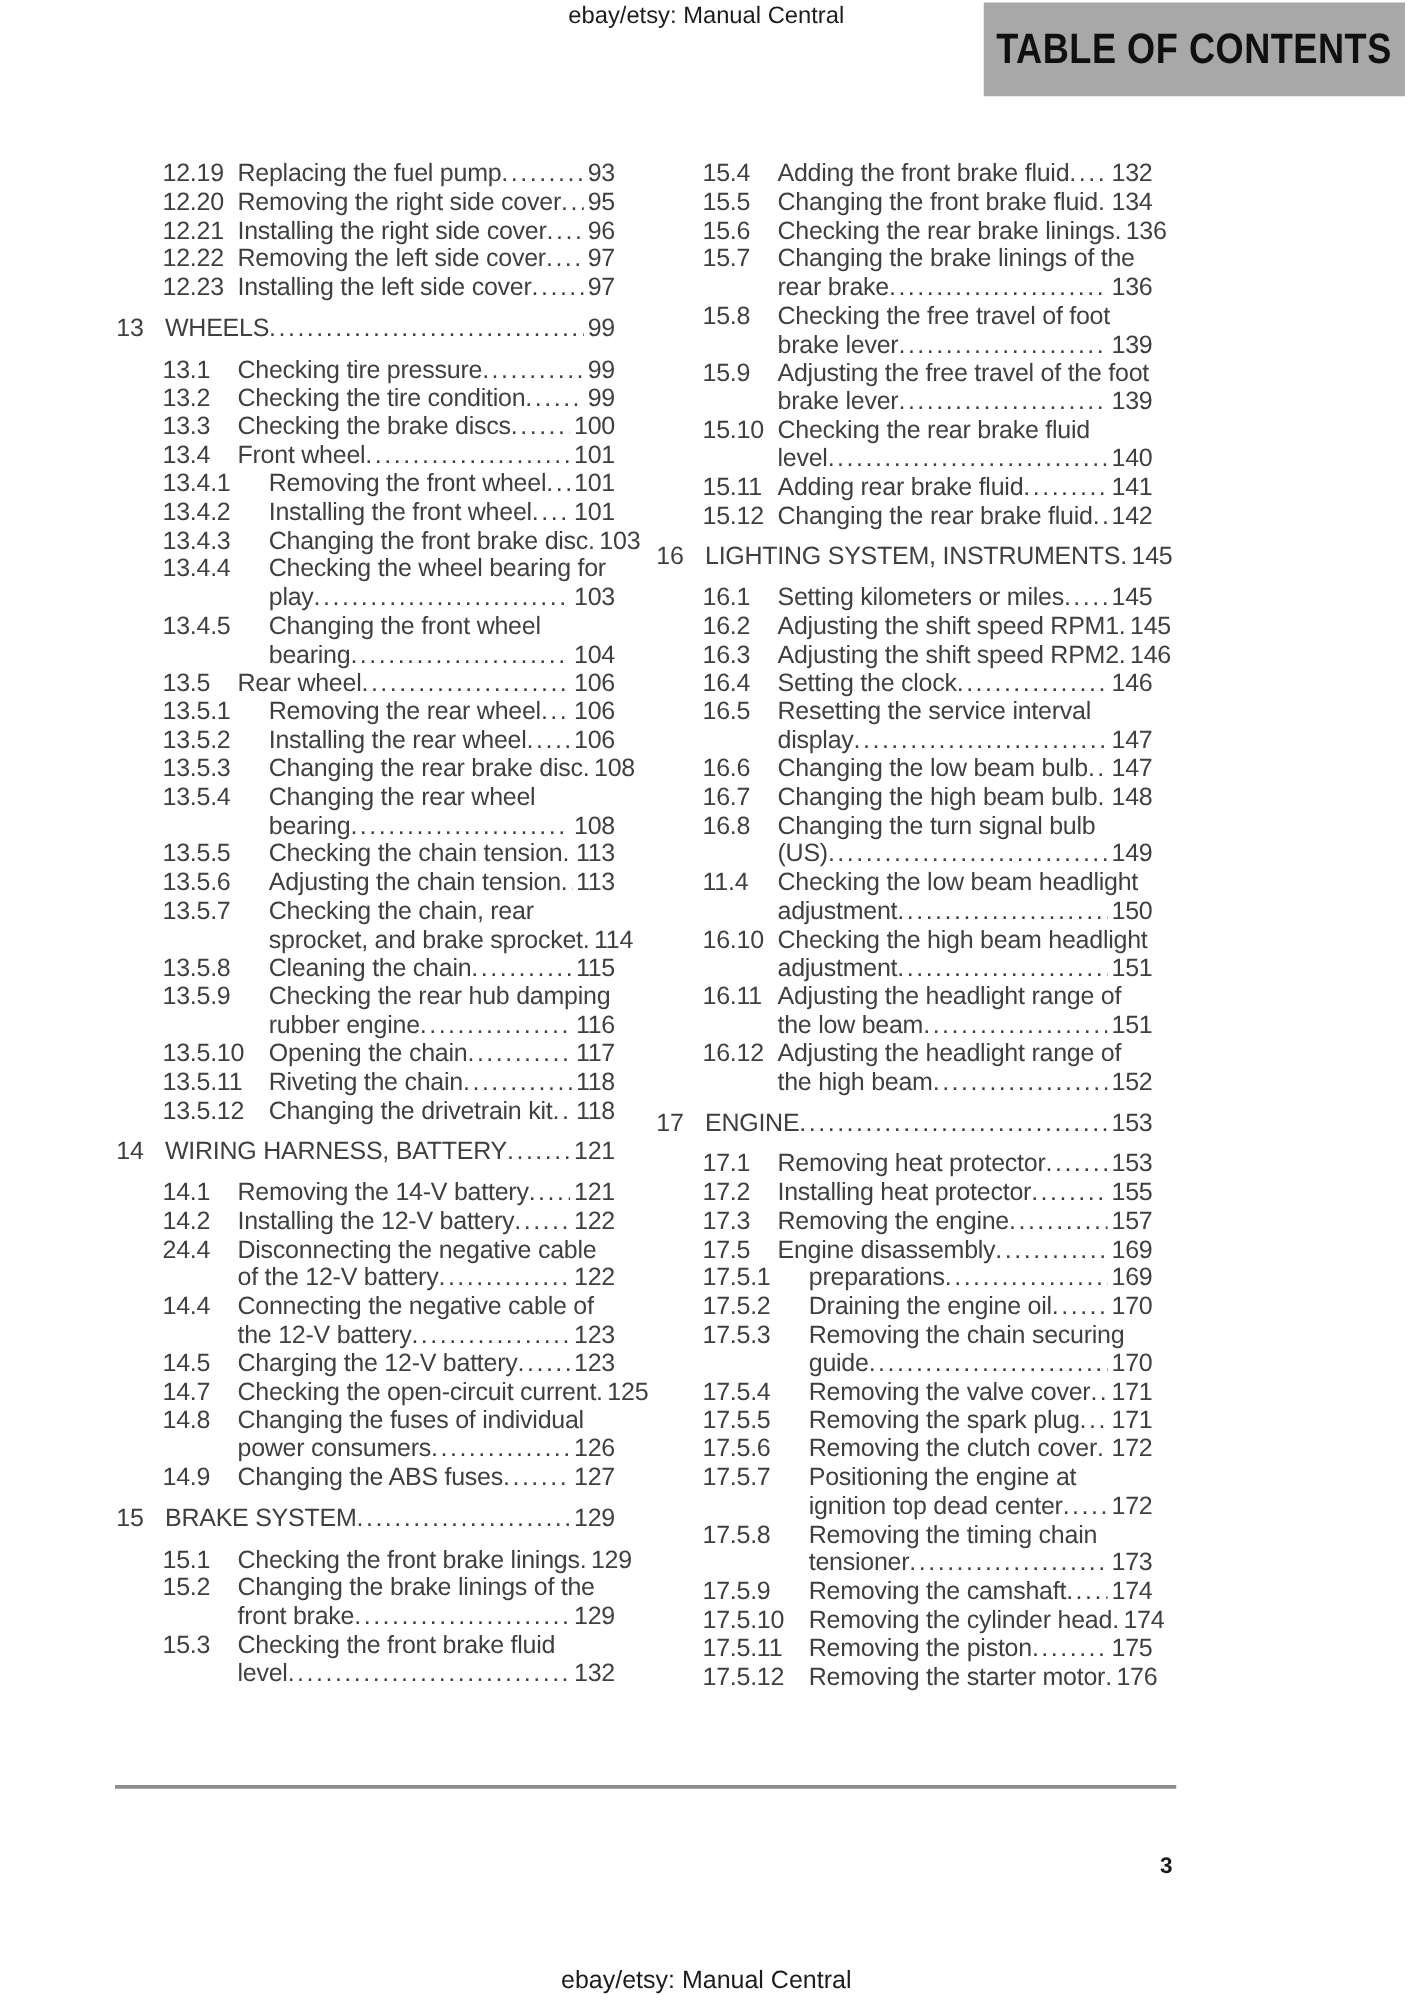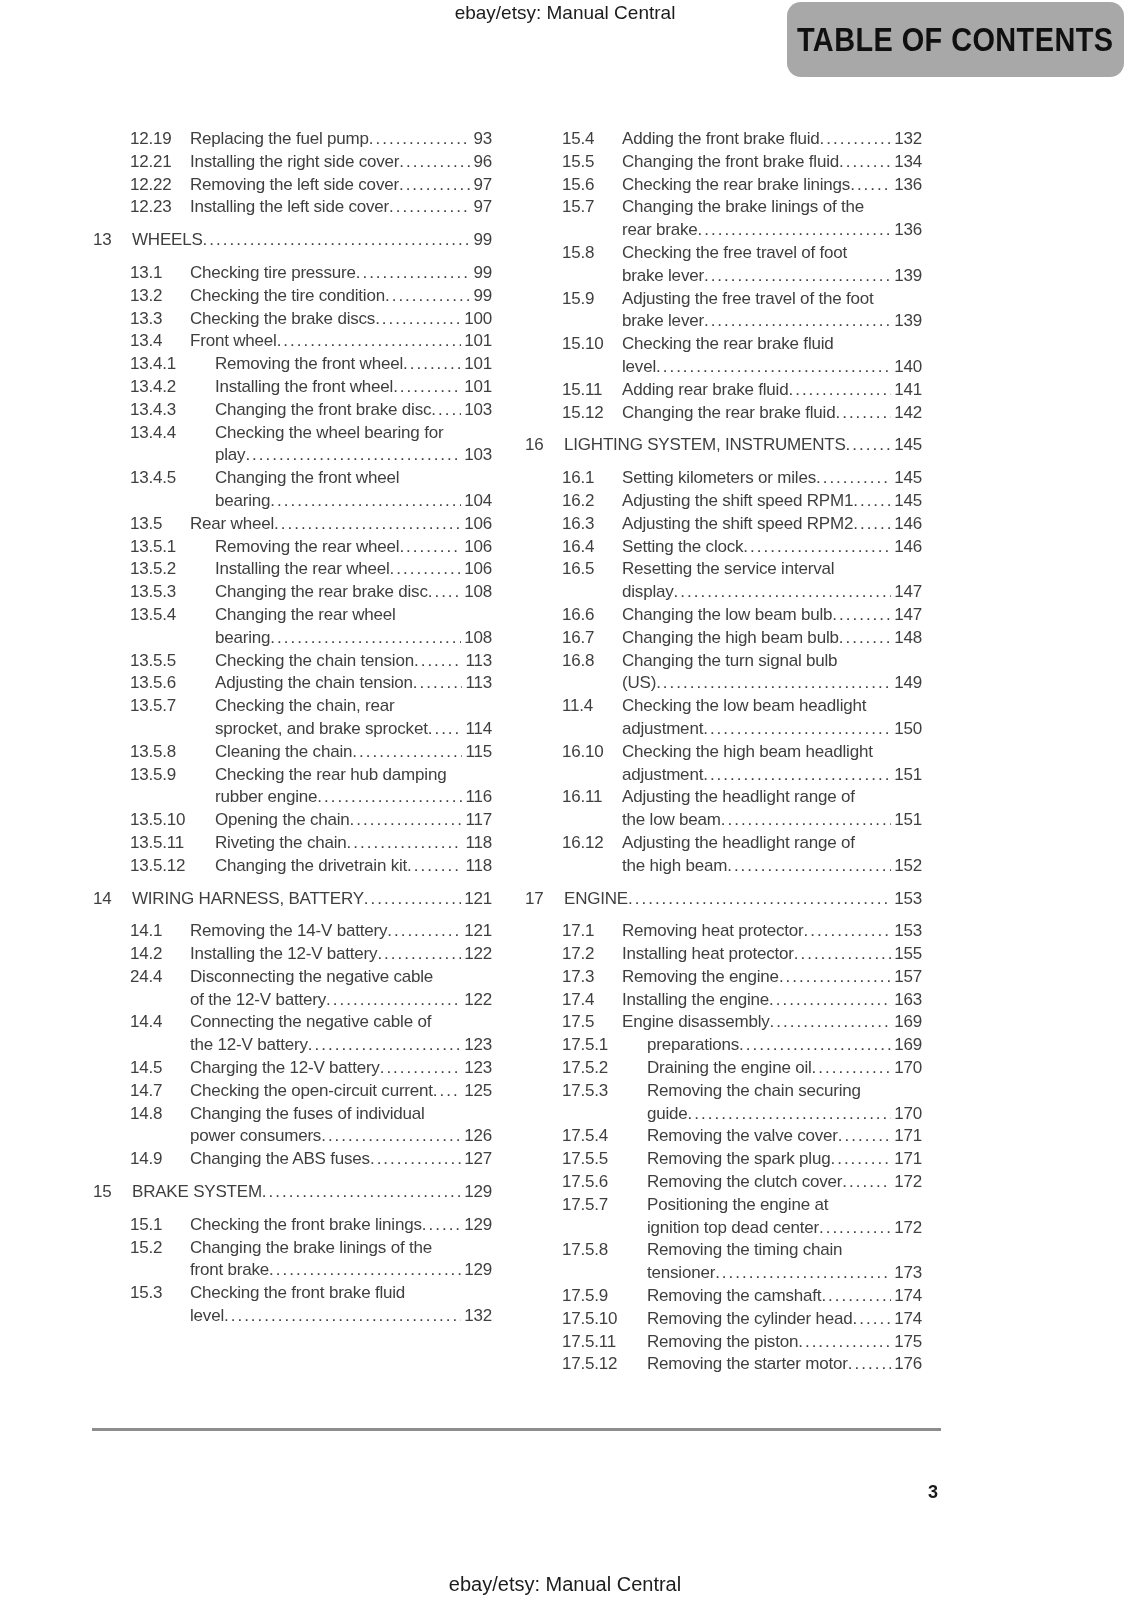--- a/index.html
+++ b/index.html
@@ -8,29 +8,29 @@
     background:#ffffff;color:#3f3f3f;
     font-family:"Liberation Sans", sans-serif;
   }
   
   .site-label{
     position:absolute;top:2px;left:0;width:100%;text-align:center;
     font-size:19px;color:#1c1c1c;
   }
   .banner{
     position:absolute;left:787px;top:2px;width:337px;height:75px;
-    background:#a8a8a8;display:flex;align-items:center;justify-content:center;border-radius:14px;
+    background:#a8a8a8;display:flex;align-items:center;justify-content:center;
   }
   .banner-text{
     display:inline-block;font-weight:bold;font-size:34px;color:#101010;
     white-space:nowrap;transform:scaleX(0.85);letter-spacing:0.5px;
   }
   
   .col{
-    position:absolute;top:128px;font-size:17px;line-height:22.8px;
+    position:absolute;top:128px;font-size:20px;line-height:22.8px;
     letter-spacing:-0.2px;
   }
   .col-left{left:93px;width:399px}
   .col-right{left:525px;width:397px}
   .entry{display:flex;align-items:flex-start}
   .entry .num{white-space:nowrap}
   .level-1{margin-top:10px;margin-bottom:10px}
   .level-1 .num{flex:0 0 39px}
   .level-2{margin-left:37px}
   .level-2 .num{flex:0 0 60px}
@@ -63,20 +63,30 @@
       <span class="num">12.19</span>
       <div class="body">
         <div class="line">
           <span class="t">Replacing the fuel pump</span>
           <span class="dots"></span>
           <span class="pg">93</span>
         </div>
       </div>
     </div>
     <div class="entry level-2">
+      <span class="num">12.20</span>
+      <div class="body">
+        <div class="line">
+          <span class="t">Removing the right side cover</span>
+          <span class="dots"></span>
+          <span class="pg">95</span>
+        </div>
+      </div>
+    </div>
+    <div class="entry level-2">
       <span class="num">12.21</span>
       <div class="body">
         <div class="line">
           <span class="t">Installing the right side cover</span>
           <span class="dots"></span>
           <span class="pg">96</span>
         </div>
       </div>
     </div>
     <div class="entry level-2">
@@ -771,30 +781,20 @@
         </div>
       </div>
     </div>
     <div class="entry level-2">
       <span class="num">17.3</span>
       <div class="body">
         <div class="line">
           <span class="t">Removing the engine</span>
           <span class="dots"></span>
           <span class="pg">157</span>
-        </div>
-      </div>
-    </div>
-    <div class="entry level-2">
-      <span class="num">17.4</span>
-      <div class="body">
-        <div class="line">
-          <span class="t">Installing the engine</span>
-          <span class="dots"></span>
-          <span class="pg">163</span>
         </div>
       </div>
     </div>
     <div class="entry level-2">
       <span class="num">17.5</span>
       <div class="body">
         <div class="line">
           <span class="t">Engine disassembly</span>
           <span class="dots"></span>
           <span class="pg">169</span>

